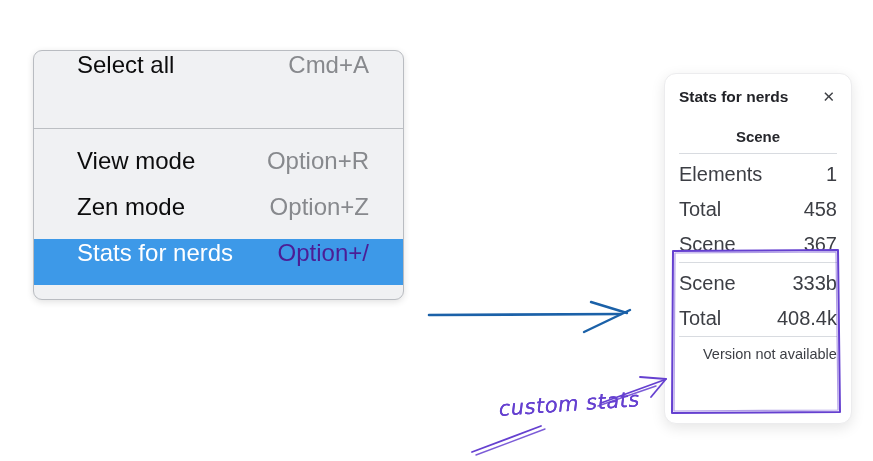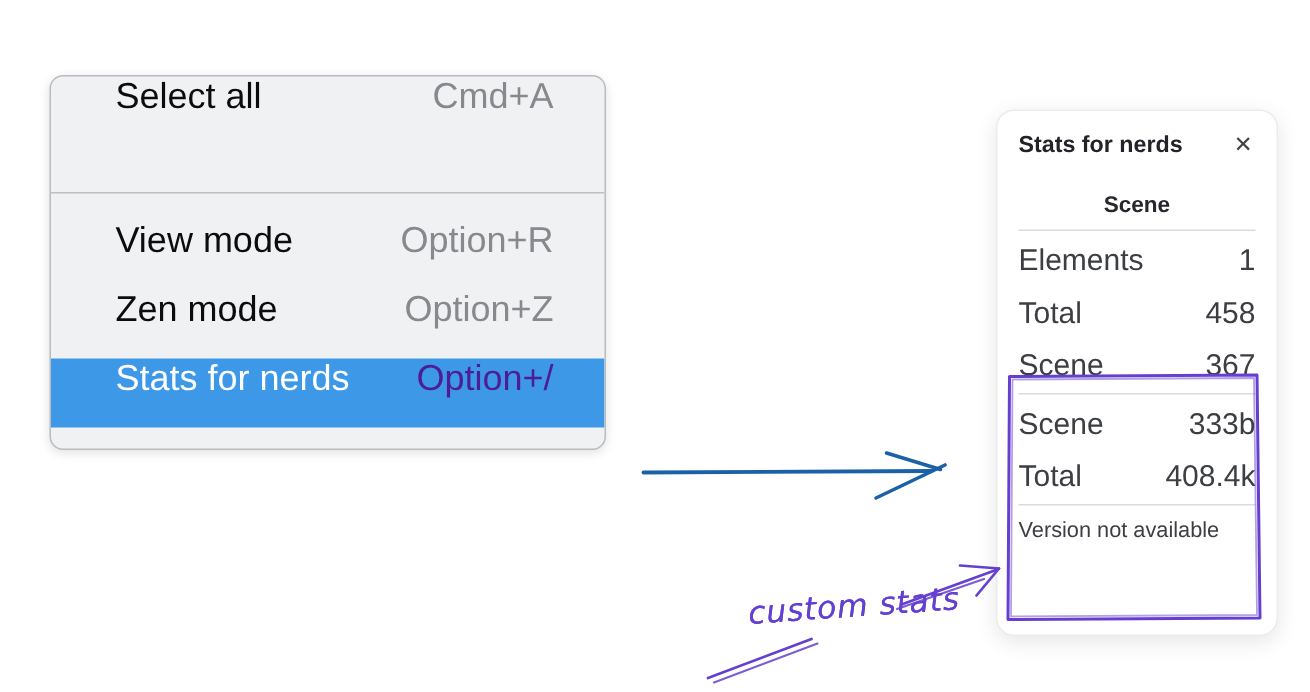--- a/index.html
+++ b/index.html
@@ -32,21 +32,21 @@
     box-shadow:0 4px 14px rgba(0,0,0,.10);
     padding:14px 14px 16px;color:#3c3e44;
   }
   .panel-head{display:flex;justify-content:space-between;align-items:flex-start;}
   .panel-title{font-size:15.5px;font-weight:700;color:#222328;}
   .close-btn{background:none;border:none;padding:0 2px;font-size:15px;line-height:1.2;color:#404247;cursor:default;}
   .sec-head{text-align:center;font-size:15px;font-weight:700;color:#26272c;margin-top:17px;margin-bottom:8px;}
   .sec-head.scene{margin-top:22px;}
   .hr{border:none;border-top:1px solid #d8dbe0;margin:0 0 3px;}
   .srow{display:flex;justify-content:space-between;font-size:20px;padding:6px 0;color:#3c3e44;}
-  .note{font-size:14.5px;padding-top:6px;color:#3c3e44;}
+  .note{font-size:14.5px;padding-top:6px;color:#3c3e44;margin-left:24px;}
 
   
   .overlay{position:absolute;left:0;top:0;width:873px;height:461px;pointer-events:none;}
   .stroke-blue{stroke:var(--arrow-blue,#1b61a8);fill:none;stroke-linecap:round;stroke-linejoin:round;}
   .stroke-purple{stroke:var(--sketch-purple,#6540d0);fill:none;stroke-linecap:round;stroke-linejoin:round;}
   .handwriting{
     position:absolute;left:498px;top:397px;width:160px;
     font-family:"DejaVu Sans",sans-serif;font-style:italic;font-size:21px;letter-spacing:.5px;
     color:var(--sketch-purple,#6540d0);transform:rotate(-4deg);transform-origin:left top;
     text-shadow:0 0 .4px currentColor;white-space:nowrap;

